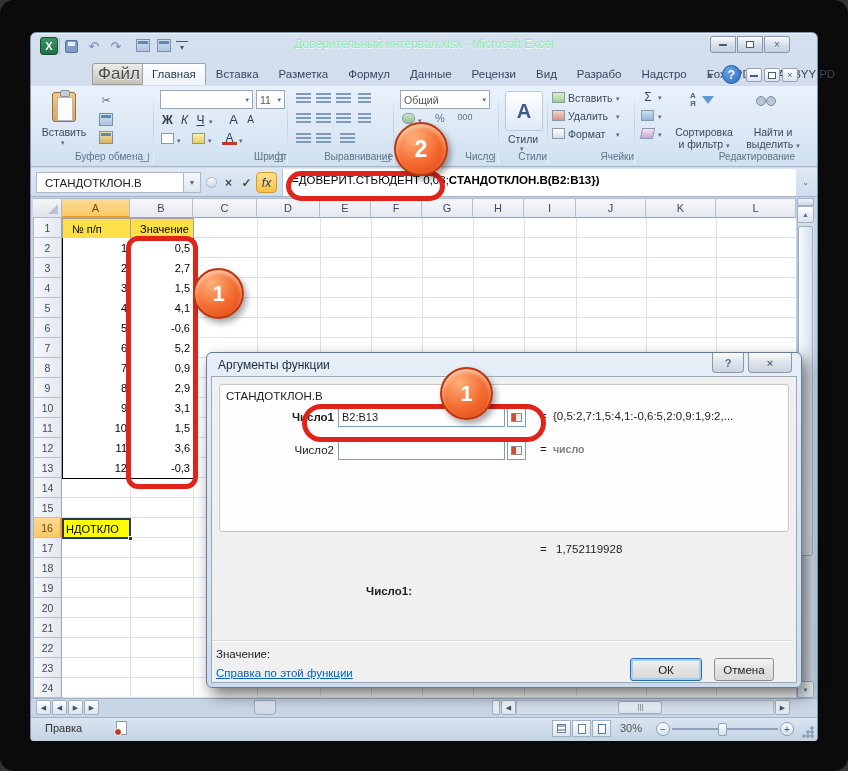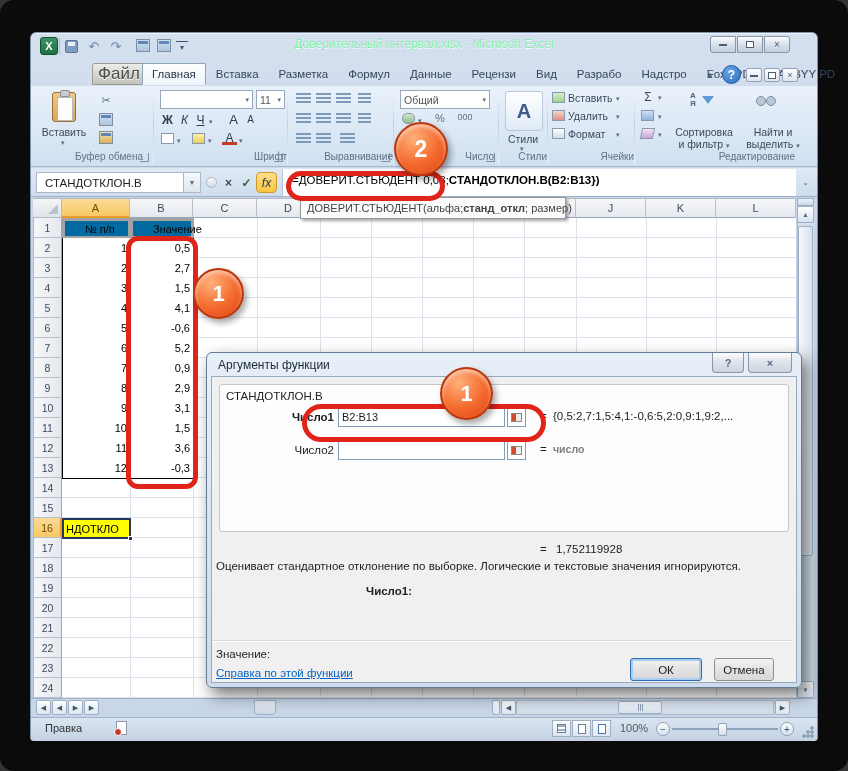--- a/index.html
+++ b/index.html
@@ -64,21 +64,21 @@
 .corner:before{content:"";position:absolute;right:3px;bottom:3px;border-left:10px solid transparent;border-bottom:10px solid #b9c2cd}
 .chrow{left:62px;top:198px;height:20px;display:flex}
 .ch{height:20px;border-right:1px solid #b5c0cc;border-top:1px solid #aeb9c6;border-bottom:1px solid #98a8bb;background:linear-gradient(#f6f7f9,#e4e8ee);font-size:11px;color:#40495a;display:flex;align-items:center;justify-content:center}
 .ch.sel{background:linear-gradient(#fbd997,#f8c963);border-bottom:2px solid #e89c2d;color:#6b4a0e}
 .rhcol{left:33px;top:218px;width:29px}
 .rh{height:20px;border-right:1px solid #98a8bb;border-bottom:1px solid #b5c0cc;border-left:1px solid #aeb9c6;background:linear-gradient(90deg,#f6f7f9,#e4e8ee);font-size:10.5px;color:#40495a;display:flex;align-items:center;justify-content:center}
 .rh.sel{background:linear-gradient(#fbd997,#f8c963);border-right:2px solid #e89c2d;color:#6b4a0e}
 .gridbg{left:62px;top:218px;width:734px;height:480px;background-color:#fff;background-image:repeating-linear-gradient(to bottom,transparent 0 19px,#dce2ea 19px 20px)}
 .vline{top:218px;width:1px;height:480px;background:#dce2ea}
 .cell{font-size:11px;color:#000;display:flex;align-items:center}
-.hdr-yellow{background:#0369a1;border:3px solid #a3a3a3;justify-content:flex-start;padding-left:20px}
+.hdr-yellow{background:#fde047;border:1px solid #a3a3a3;justify-content:flex-start;padding-left:9px}
 .num{justify-content:flex-end;padding-right:3px;background:#fff}
 .cA{border-left:1px solid #000;border-right:1px solid #000;border-bottom:1px solid #000}
 .cB{border-right:1px solid #000;border-bottom:1px solid #000}
 .editcell{left:62px;top:518px;width:69px;height:21px;background:#ffff00;border:2px solid #24365e;font-size:11px;display:flex;align-items:center;padding-left:2px;overflow:hidden}
 .handle{left:128px;top:536px;width:5px;height:5px;background:#24365e;border:1px solid #fff}
 
 .vsb{left:797px;top:198px;width:17px;height:500px;background:#d4dfec;border-left:1px solid #aebccd}
 .sbbtn{background:linear-gradient(#fdfefe,#d9e2ee);border:1px solid #9fb0c4;display:flex;align-items:center;justify-content:center;font-size:7px;color:#5a6b81;border-radius:2px}
 .vthumb{left:798px;top:226px;width:15px;height:330px;background:linear-gradient(90deg,#f6f9fc,#d7e1ee);border:1px solid #9fb0c4;border-radius:2px}
 .vsplit{left:797px;top:198px;width:17px;height:8px;background:linear-gradient(#eef3f9,#ccd8e6);border:1px solid #9fb0c4}
@@ -370,25 +370,20 @@
     </div>
   <div class="abs editcell">НДОТКЛО</div>
   <div class="abs handle"></div>
 
   <div class="abs vsb"></div>
   <div class="abs vsplit"></div>
   <div class="abs sbbtn" style="left:797px;top:206px;width:17px;height:17px">▲</div>
   <div class="abs vthumb"></div>
   <div class="abs sbbtn" style="left:797px;top:681px;width:17px;height:17px;font-size:6px">▼</div>
 
-  <div class="abs tooltip">
-      <span>ДОВЕРИТ.СТЬЮДЕНТ(альфа; </span>
-      <span class="b">станд_откл</span>
-      <span>; размер)</span>
-    </div>
 
   <div class="abs dialog"></div>
   <div class="abs dlg-title">Аргументы функции</div>
   <div class="abs capbtn" style="left:712px;width:32px">?</div>
   <div class="abs capbtn" style="left:748px;width:44px">×</div>
   <div class="abs dlg-body"></div>
   <div class="abs whitebox"></div>
   <div class="abs dz" style="left:226px;top:390px">СТАНДОТКЛОН.В</div>
 
   <div class="abs dz arg-label b" style="left:242px;top:411px">Число1</div>
@@ -402,21 +397,20 @@
   <div class="abs dz arg-label" style="left:242px;top:444px">Число2</div>
   <input class="abs dz arg-input" style="top: 440px;" value="">
   <div class="abs dz rangebtn" style="top:440px">
       <span class="rgrid"></span>
     </div>
   <div class="abs dz" style="left:540px;top:443px">=</div>
   <div class="abs dz gray b" style="left:553px;top:443px;font-size:10.5px">число</div>
 
   <div class="abs dz" style="left:540px;top:543px">=</div>
   <div class="abs dz" style="left:556px;top:543px">1,752119928</div>
-  <div class="abs dz" style="left:216px;top:560px;width:570px">Оценивает стандартное отклонение по выборке. Логические и текстовые значения игнорируются.</div>
   <div class="abs dz b" style="left:352px;top:585px;width:60px;text-align:right">Число1:</div>
   <div class="abs dlg-sep"></div>
   <div class="abs dz" style="left:216px;top:648px">Значение:</div>
   <div class="abs link dz" style="left:216px;top:667px">Справка по этой функции</div>
   <div class="abs dbtn focus" style="left:630px;width:72px">ОК</div>
   <div class="abs dbtn" style="left:714px;width:60px">Отмена</div>
 
   <div class="abs redrect" style="left:126px;top:236px;width:72px;height:253px;border-radius:12px"></div>
   <div class="abs redrect" style="left:286px;top:171px;width:159px;height:30px;border-radius:16px"></div>
   <div class="abs redrect" style="left:302px;top:404px;width:244px;height:38px;border-radius:19px;z-index:55"></div>
@@ -447,20 +441,20 @@
   <div class="abs macroico"></div>
   <div class="abs viewbtn" style="left:552px">
       <span class="vb-in"></span>
     </div>
   <div class="abs viewbtn" style="left:572px">
       <span class="vb-page"></span>
     </div>
   <div class="abs viewbtn" style="left:592px">
       <span class="vb-page" style="border-color:#4a78b5"></span>
     </div>
-  <div class="abs sb-text" style="left:620px;top:722px;color:#555">100%</div>
+  <div class="abs sb-text" style="left:620px;top:722px;color:#555">30%</div>
   <div class="abs zoombtn" style="left:656px">−</div>
   <div class="abs sliderline"></div>
   <div class="abs slnotch"></div>
   <div class="abs sthumb"></div>
   <div class="abs zoombtn" style="left:780px">+</div>
   <div class="abs gripdots"></div>
 </div>
 
 </body></html>

